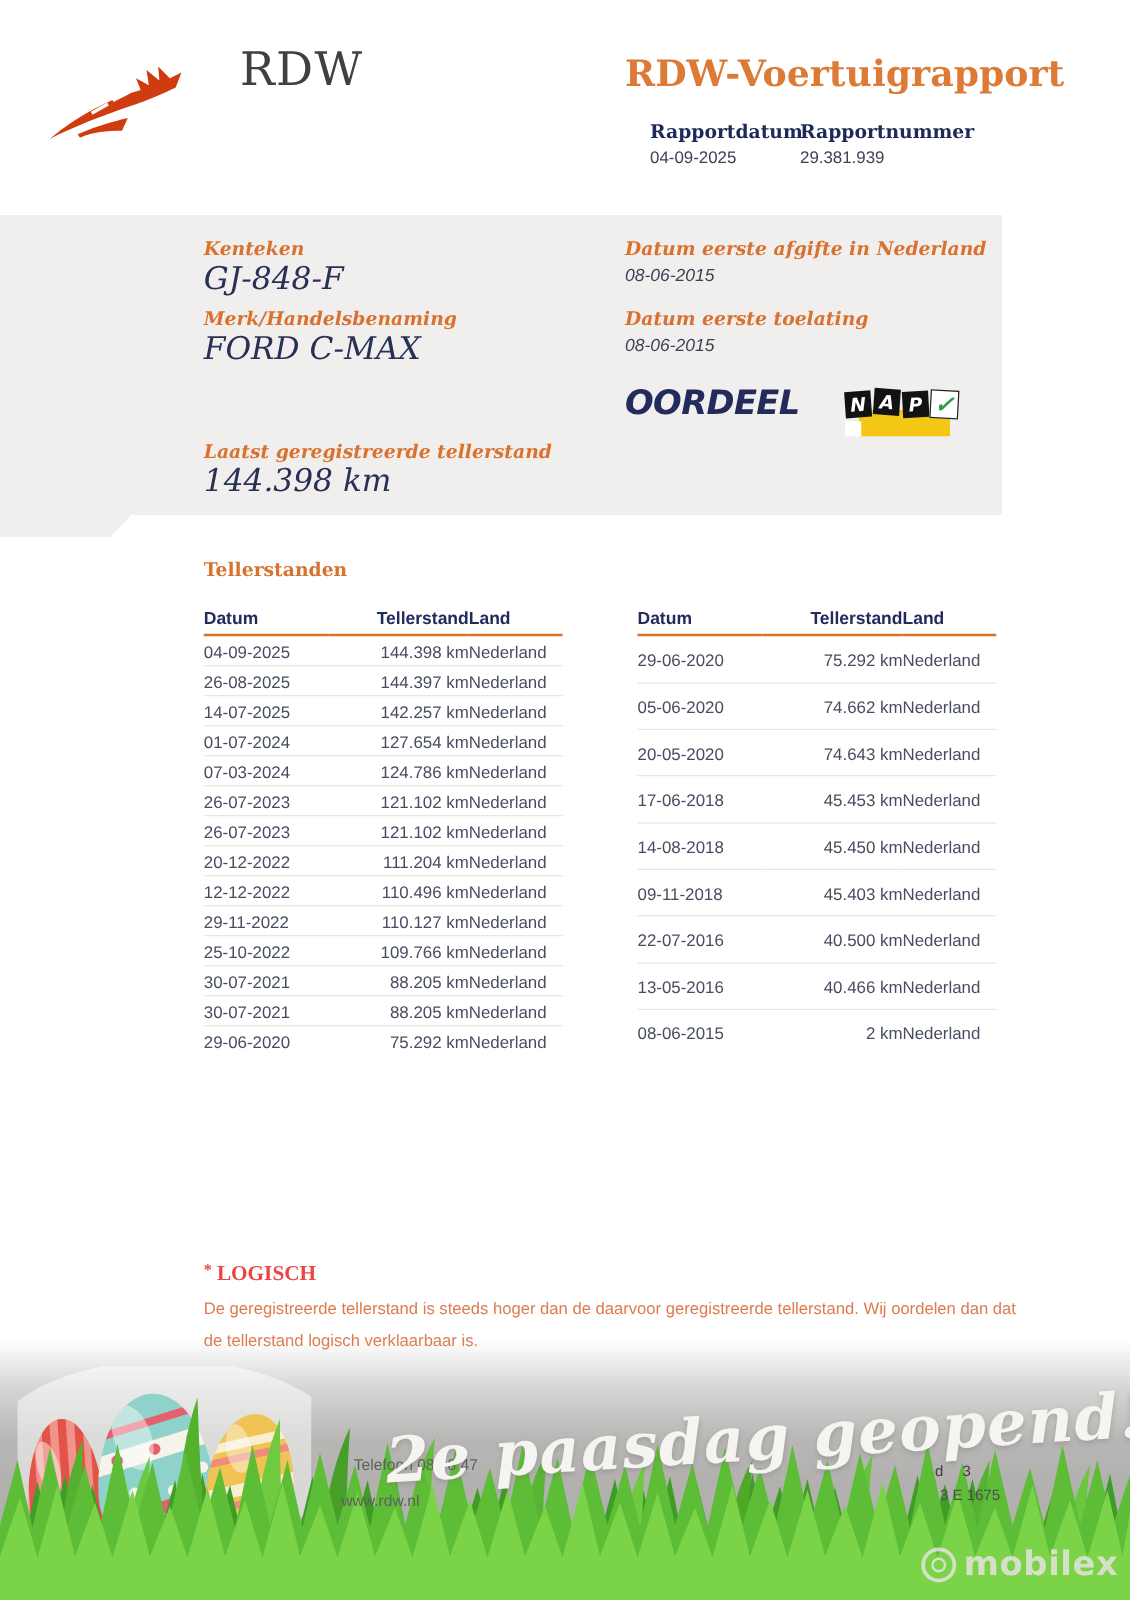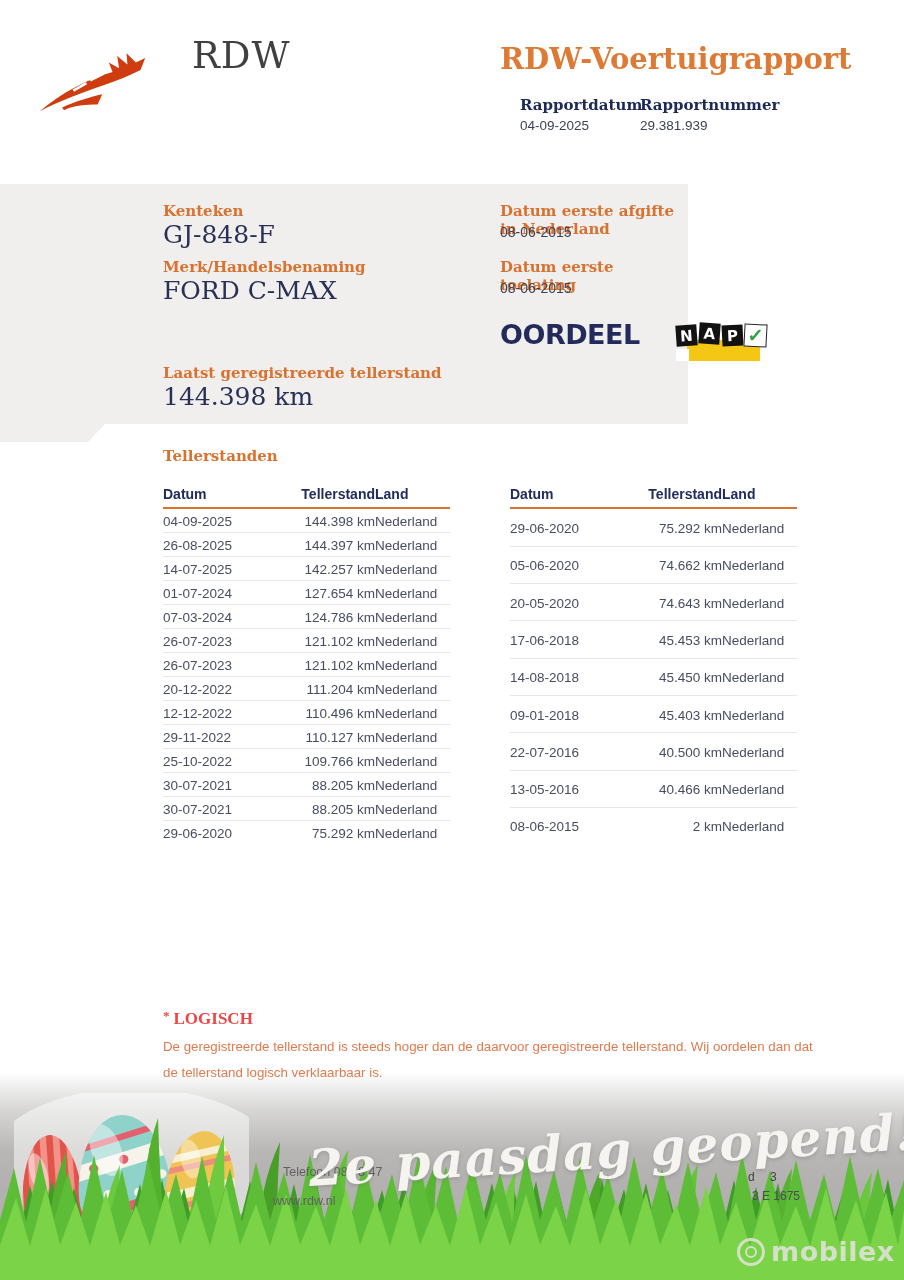--- a/index.html
+++ b/index.html
@@ -12,22 +12,22 @@
              font-size:37px;font-weight:400;color:#404040;letter-spacing:1px;margin-left:32px;}
   .report-title{position:absolute;left:500px;top:42px;font-family:"DejaVu Serif",serif;
                 font-size:29px;font-weight:700;color:#dd7a36;}
   .head-cols{position:absolute;left:500px;top:96px;display:flex;gap:22px;}
   .head-col{display:flex;flex-direction:column;gap:4px;}
   .head-col:first-child{width:98px;margin-left:20px;}
   .head-label{font-family:"DejaVu Serif",serif;font-size:15px;font-weight:700;color:#1d2956;}
   .head-value{font-size:13.5px;color:#3c4256;}
 
   
-  .summary-panel{position:absolute;left:0;top:184px;width:688px;height:258px;background:#f1efee;
-    clip-path:polygon(0 0,802px 0,802px 240px,105px 240px,88px 258px,0 258px);}
+  .summary-panel{position:absolute;left:0;top:172px;width:802px;height:258px;background:#f1efee;
+    clip-path:polygon(0 0,802px 0,802px 240px,105px 240px,88px 258px,0 258px);font-style:italic;}
   .fld{position:absolute;}
   .fld-label{font-family:"DejaVu Serif",serif;font-size:15px;font-weight:700;color:#d9712f;}
   .fld-big{font-family:"DejaVu Serif",serif;font-size:25px;font-weight:500;color:#293056;}
   .fld-small{font-size:14px;color:#3c4256;}
   .verdict{position:absolute;left:500px;top:134px;font-family:"DejaVu Sans",sans-serif;
            font-weight:800;font-size:27px;line-height:33px;color:#222b5b;letter-spacing:-.5px;}
 
   
   .nap{position:absolute;left:676px;top:140px;width:88px;height:42px;}
   .nap-bar{position:absolute;left:11px;top:16px;width:73px;height:21px;background:#f3c713;}
@@ -265,21 +265,21 @@
             <td class="c-land">Nederland</td>
           </tr>
 
           <tr>
             <td class="c-date">14-08-2018</td>
             <td class="c-read">45.450 km</td>
             <td class="c-land">Nederland</td>
           </tr>
 
           <tr>
-            <td class="c-date">09-01-2018</td>
+            <td class="c-date">09-11-2018</td>
             <td class="c-read">45.403 km</td>
             <td class="c-land">Nederland</td>
           </tr>
 
           <tr>
             <td class="c-date">22-07-2016</td>
             <td class="c-read">40.500 km</td>
             <td class="c-land">Nederland</td>
           </tr>
 

